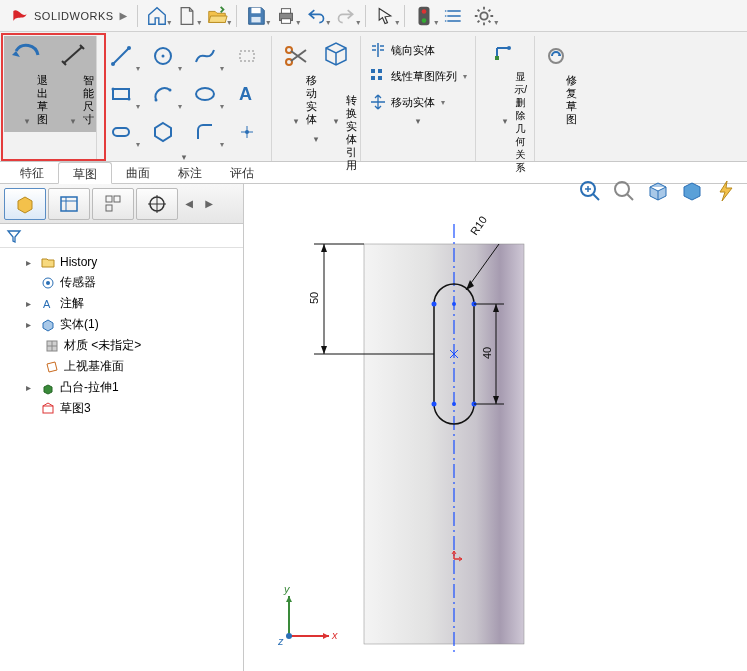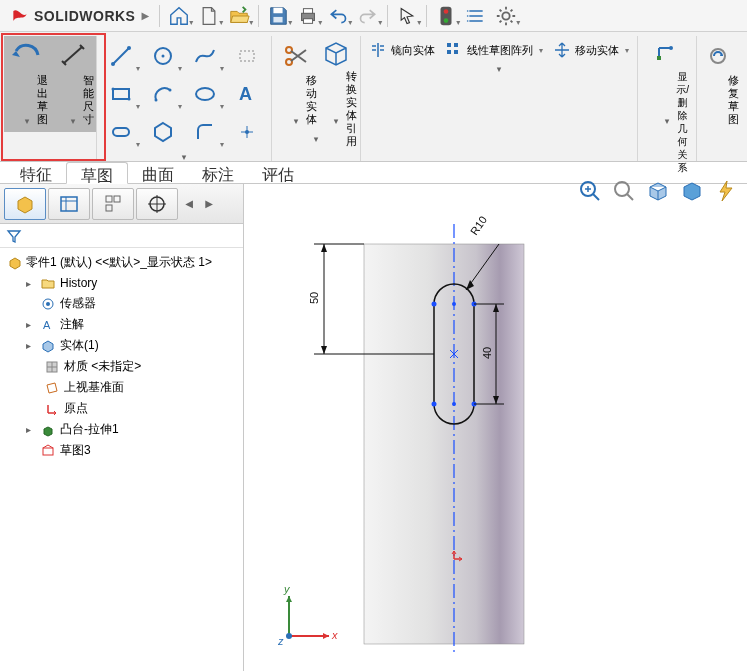--- a/index.html
+++ b/index.html
@@ -2,21 +2,21 @@
 <html><head>
 <meta charset="utf-8">
 <style>
 * { box-sizing: border-box; margin: 0; padding: 0; font-family: "Microsoft YaHei", Arial, sans-serif; }
 body { width: 747px; height: 671px; background: #fff; overflow: hidden; position: relative; font-size: 12px; }
 
 
 .titlebar { height: 32px; background: #f5f5f5; display: flex; align-items: center; padding: 0 4px; border-bottom: 1px solid #d0d0d0; }
 .sw-logo { display: flex; align-items: center; gap: 4px; padding: 0 6px; }
 .sw-logo-icon { width: 20px; height: 20px; }
-.sw-logo-text { font-weight: bold; font-size: 14px; letter-spacing: 0.5px; color: #333; }
+.sw-logo-text { font-weight: normal; font-size: 11px; letter-spacing: 0.5px; color: #333; }
 .sw-caret { font-size: 10px; color: #777; margin-left: 2px; }
 .tb-sep { width: 1px; height: 22px; background: #ccc; margin: 0 4px; }
 .tb-btn { width: 30px; height: 26px; display: flex; align-items: center; justify-content: center; cursor: pointer; position: relative; }
 .tb-dd { font-size: 8px; color: #777; position: absolute; right: 1px; bottom: 2px; }
 
 
 .ribbon { height: 130px; background: #f2f2f2; border-bottom: 1px solid #c8c8c8; display: flex; padding: 4px 0 0 4px; }
 .rib-group { display: flex; flex-direction: column; align-items: center; border-right: 1px solid #d6d6d6; padding: 0 4px; position: relative; }
 .rib-btn-big { width: 46px; height: 96px; display: flex; flex-direction: column; align-items: center; justify-content: flex-start; padding-top: 4px; cursor: pointer; text-align: center; font-size: 11px; line-height: 13px; position: relative; }
 .rib-btn-big .icon-area { height: 32px; display: flex; align-items: center; justify-content: center; }
@@ -24,28 +24,28 @@
 .rib-caret { font-size: 9px; color: #666; position: absolute; bottom: 4px; left: 50%; transform: translateX(-50%); }
 .rib-caret-row { font-size: 9px; color: #666; margin-top: 2px; }
 
 .highlight-box { position: absolute; left: 1px; top: 33px; width: 105px; height: 128px; border: 2px solid #e43c3c; z-index: 5; pointer-events: none; }
 .dark-btn { background: #b8b8b8; }
 
 .shape-grid { display: grid; grid-template-columns: repeat(4, 40px); grid-template-rows: repeat(3, 36px); gap: 2px; padding-top: 2px; }
 .shape-cell { display: flex; align-items: center; justify-content: center; cursor: pointer; position: relative; }
 .shape-cell .dd { font-size: 8px; color: #777; position: absolute; right: 1px; bottom: 1px; }
 
-.rib-col { display: flex; flex-direction: row; gap: 2px; padding-top: 2px; }
+.rib-col { display: flex; flex-direction: column; gap: 2px; padding-top: 2px; }
 .rib-row-btn { height: 24px; display: flex; align-items: center; gap: 4px; padding: 0 4px; cursor: pointer; font-size: 11px; white-space: nowrap; }
 .rib-row-btn .ic { width: 18px; height: 18px; display: flex; align-items: center; justify-content: center; }
 .disabled { color: #b0b0b0; }
 
 
 .tab-strip { height: 22px; background: #fff; border-bottom: 1px solid #c8c8c8; display: flex; padding-left: 6px; }
-.tab { padding: 3px 14px; font-size: 16px; cursor: pointer; color: #333; }
+.tab { padding: 3px 14px; font-size: 12px; cursor: pointer; color: #333; }
 .tab.active { background: #fff; border: 1px solid #c8c8c8; border-bottom: 1px solid #fff; margin-bottom: -1px; border-radius: 3px 3px 0 0; }
 
 
 .view-tb { position: absolute; right: 6px; top: 176px; display: flex; gap: 4px; z-index: 3; }
 .view-tb .vbtn { width: 30px; height: 30px; display: flex; align-items: center; justify-content: center; cursor: pointer; }
 
 
 .main { position: absolute; top: 184px; left: 0; right: 0; bottom: 0; display: flex; }
 .feature-panel { width: 244px; background: #fff; border-right: 1px solid #c8c8c8; display: flex; flex-direction: column; }
 .fp-tabs { height: 40px; background: linear-gradient(#f7f7f7,#e6e6e6); border-bottom: 1px solid #c8c8c8; display: flex; align-items: center; padding: 0 4px; gap: 2px; }
@@ -288,21 +288,21 @@
         <div class="icon-area">
             <svg width="28" height="28" viewBox="0 0 28 28">
               <circle cx="7" cy="8" r="3" fill="none" stroke="#c96b1f" stroke-width="2"></circle>
               <circle cx="7" cy="20" r="3" fill="none" stroke="#c96b1f" stroke-width="2"></circle>
               <path d="M9 9 L24 20 M9 19 L24 8" stroke="#666" stroke-width="2"></path>
             </svg>
           </div>
         <span class="lbl">移动实体</span>
         <span class="rib-caret">▾</span>
       </div>
-      <div class="rib-btn-big" style="width:40px;">
+      <div class="rib-btn-big" style="width:40px;gap:24px;">
         <div class="icon-area">
             <svg width="28" height="28" viewBox="0 0 28 28">
               <path d="M4 20 L4 8 L14 3 L24 8 L24 20 L14 25 Z M4 8 L14 13 L24 8 M14 13 V25" fill="none" stroke="#2a6fb5" stroke-width="1.5"></path>
             </svg>
           </div>
         <span class="lbl">转换实体引用</span>
         <span class="rib-caret">▾</span>
       </div>
     </div>
     <div class="rib-caret-row">▾</div>
@@ -442,26 +442,20 @@
         </div>
       <span class="fp-nav">◀</span>
       <span class="fp-nav">▶</span>
     </div>
     <div class="fp-filter">
       <svg width="16" height="16">
           <path d="M2 3 H14 L9 9 V14 L7 13 V9 Z" fill="none" stroke="#2a6fb5" stroke-width="1.3"></path>
         </svg>
     </div>
     <div class="tree">
-      <div class="tree-root">
-        <svg width="14" height="14">
-            <path d="M2 10 L2 5 L7 2 L12 5 L12 10 L7 13 Z" fill="#f3c14b" stroke="#b88a1f"></path>
-          </svg>
-        <span>零件1 (默认) &lt;&lt;默认&gt;_显示状态 1&gt;</span>
-      </div>
       <div class="tree-item">
           <span class="exp">▸</span>
           <span class="ticon">
             <svg width="14" height="14">
               <path d="M1 4 H6 L7 5 H13 V12 H1 Z" fill="#f7d97e" stroke="#b88a1f"></path>
             </svg>
           </span>
           <span>History</span>
         </div>
       <div class="tree-item">
@@ -501,29 +495,20 @@
           </span>
           <span>材质 &lt;未指定&gt;</span>
         </div>
       <div class="tree-item l2">
           <span class="ticon">
             <svg width="14" height="14">
               <path d="M2 4 L10 2 L12 10 L4 12 Z" fill="none" stroke="#c96b1f"></path>
             </svg>
           </span>
           <span>上视基准面</span>
-        </div>
-      <div class="tree-item l2">
-          <span class="ticon">
-            <svg width="14" height="14">
-              <path d="M3 11 H11 M3 11 V3" stroke="#d33" stroke-width="1.5"></path>
-              <path d="M11 11 L9 9 M11 11 L9 13" stroke="#d33"></path>
-            </svg>
-          </span>
-          <span>原点</span>
         </div>
       <div class="tree-item">
           <span class="exp">▸</span>
           <span class="ticon">
             <svg width="14" height="14">
               <path d="M3 11 L3 6 L7 4 L11 6 L11 11 L7 13 Z" fill="#3a8a3a" stroke="#256625"></path>
             </svg>
           </span>
           <span>凸台-拉伸1</span>
         </div>

